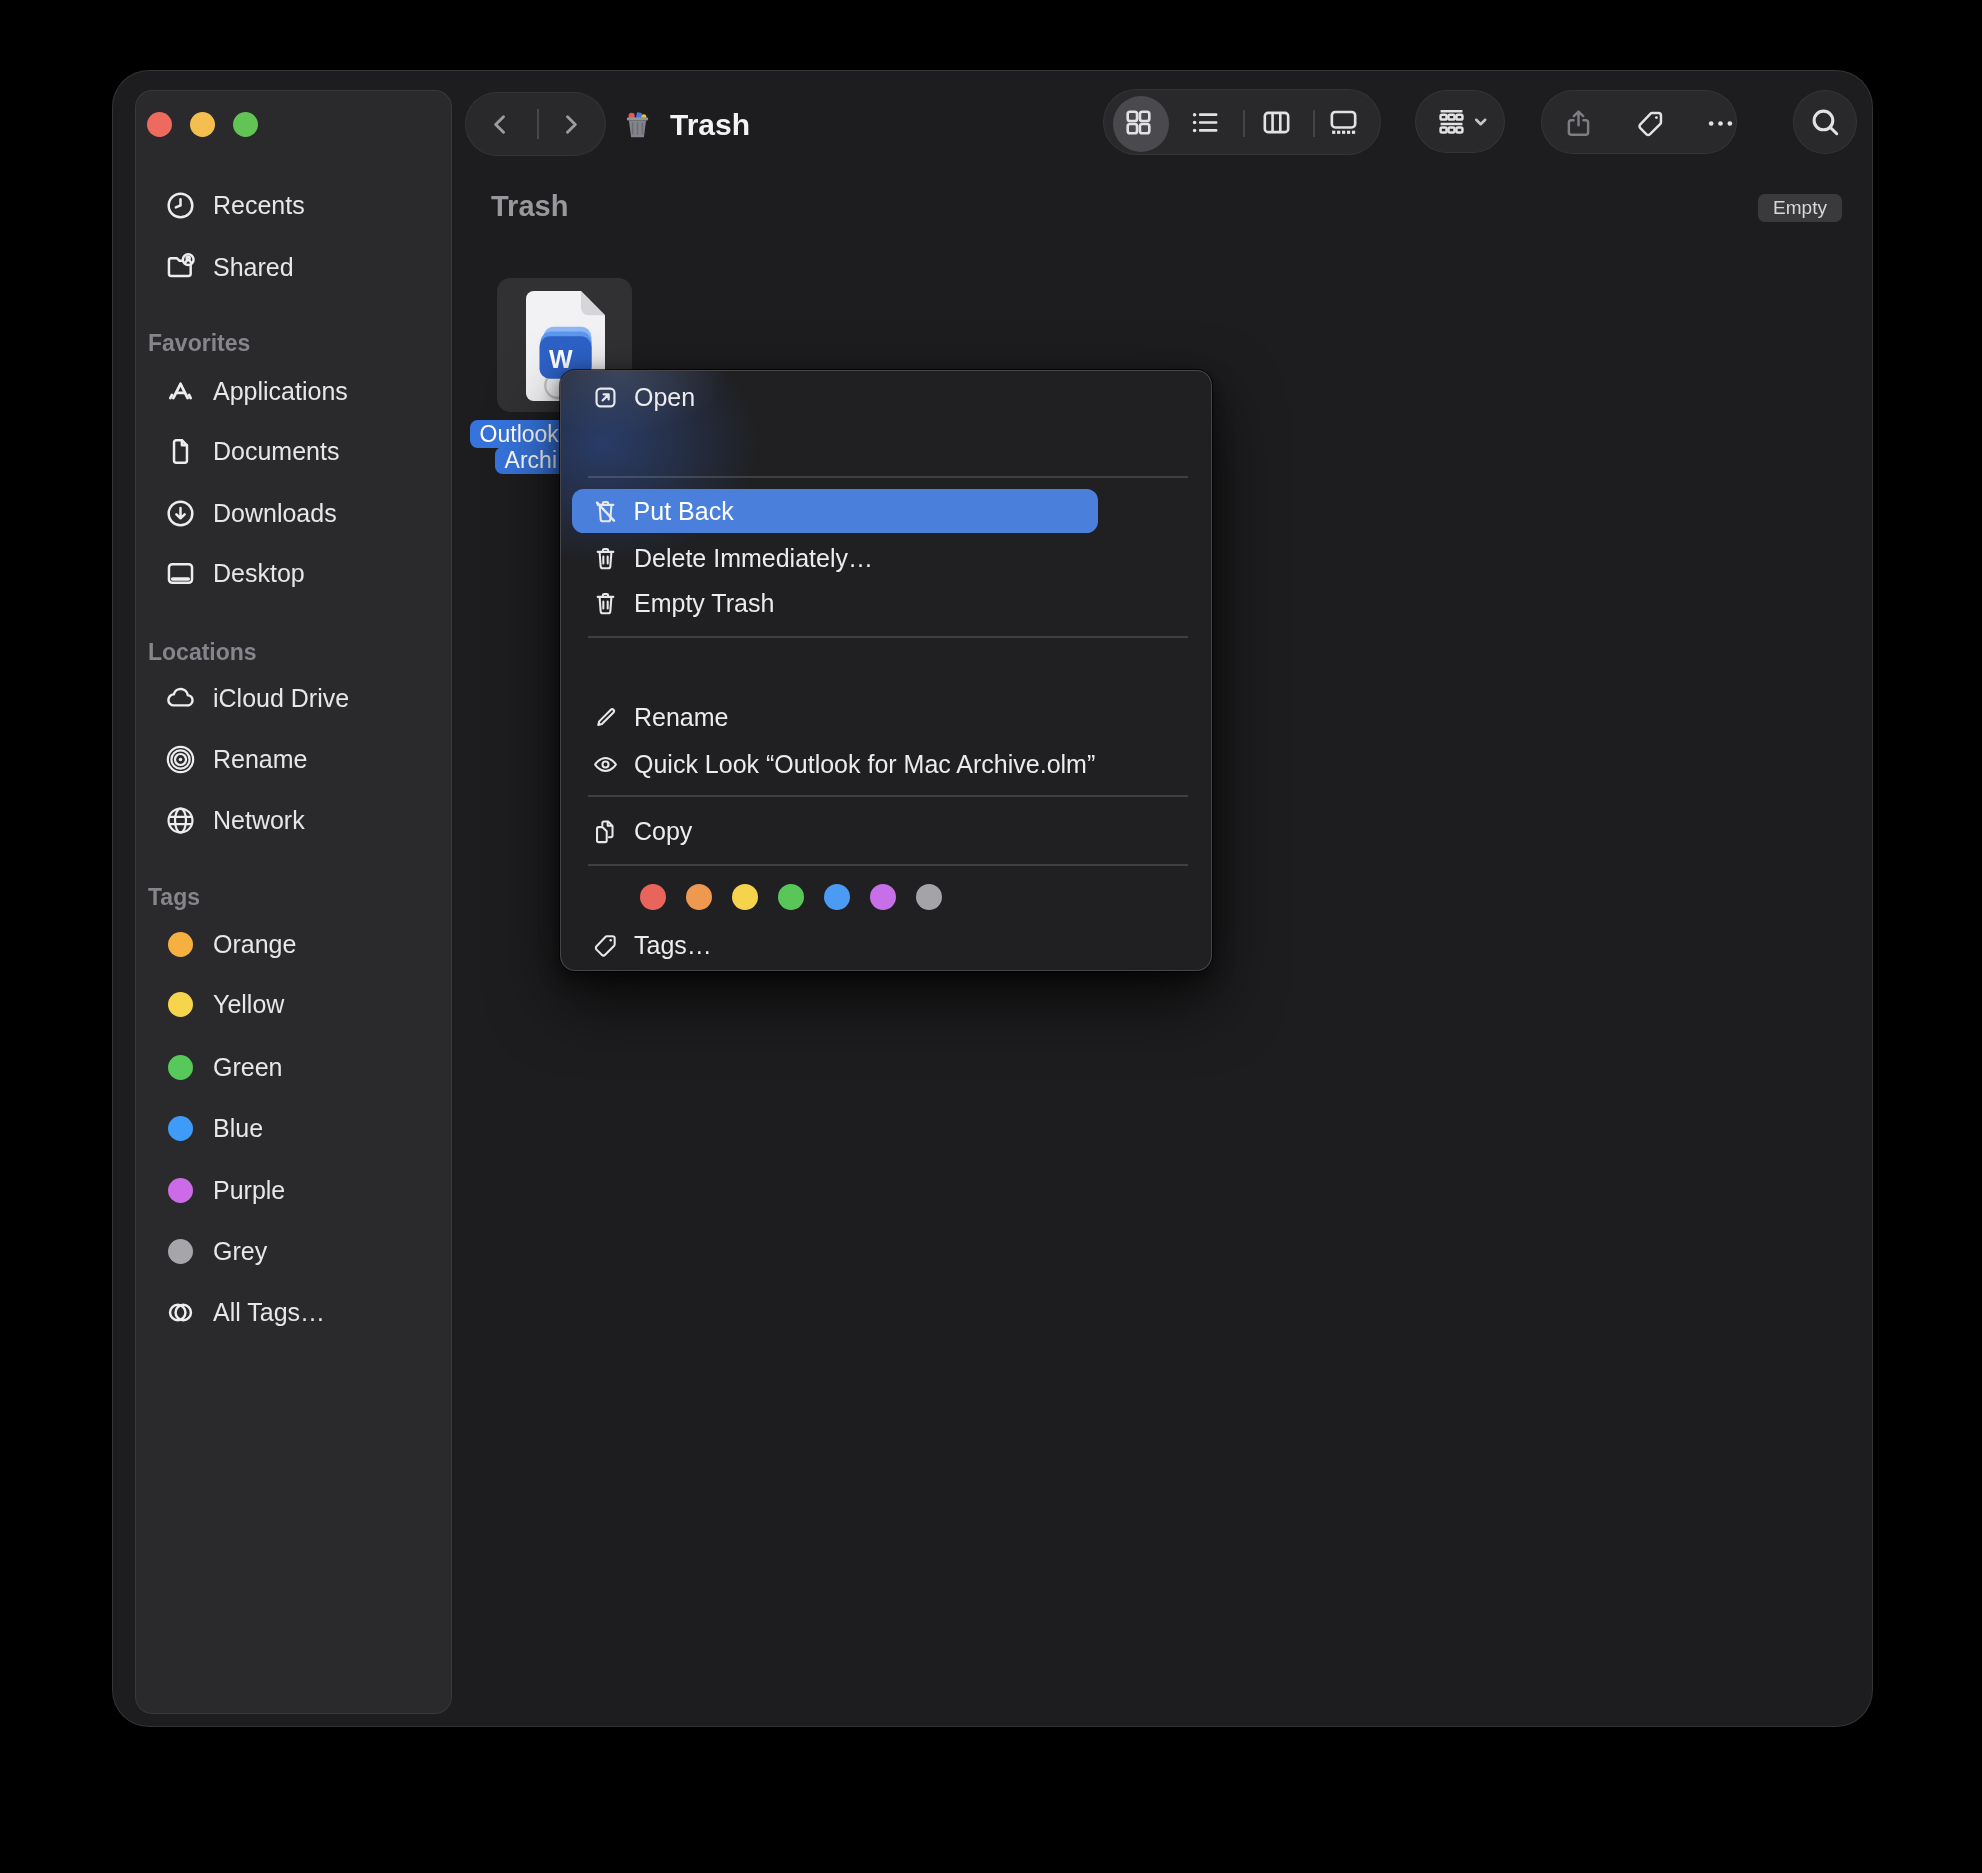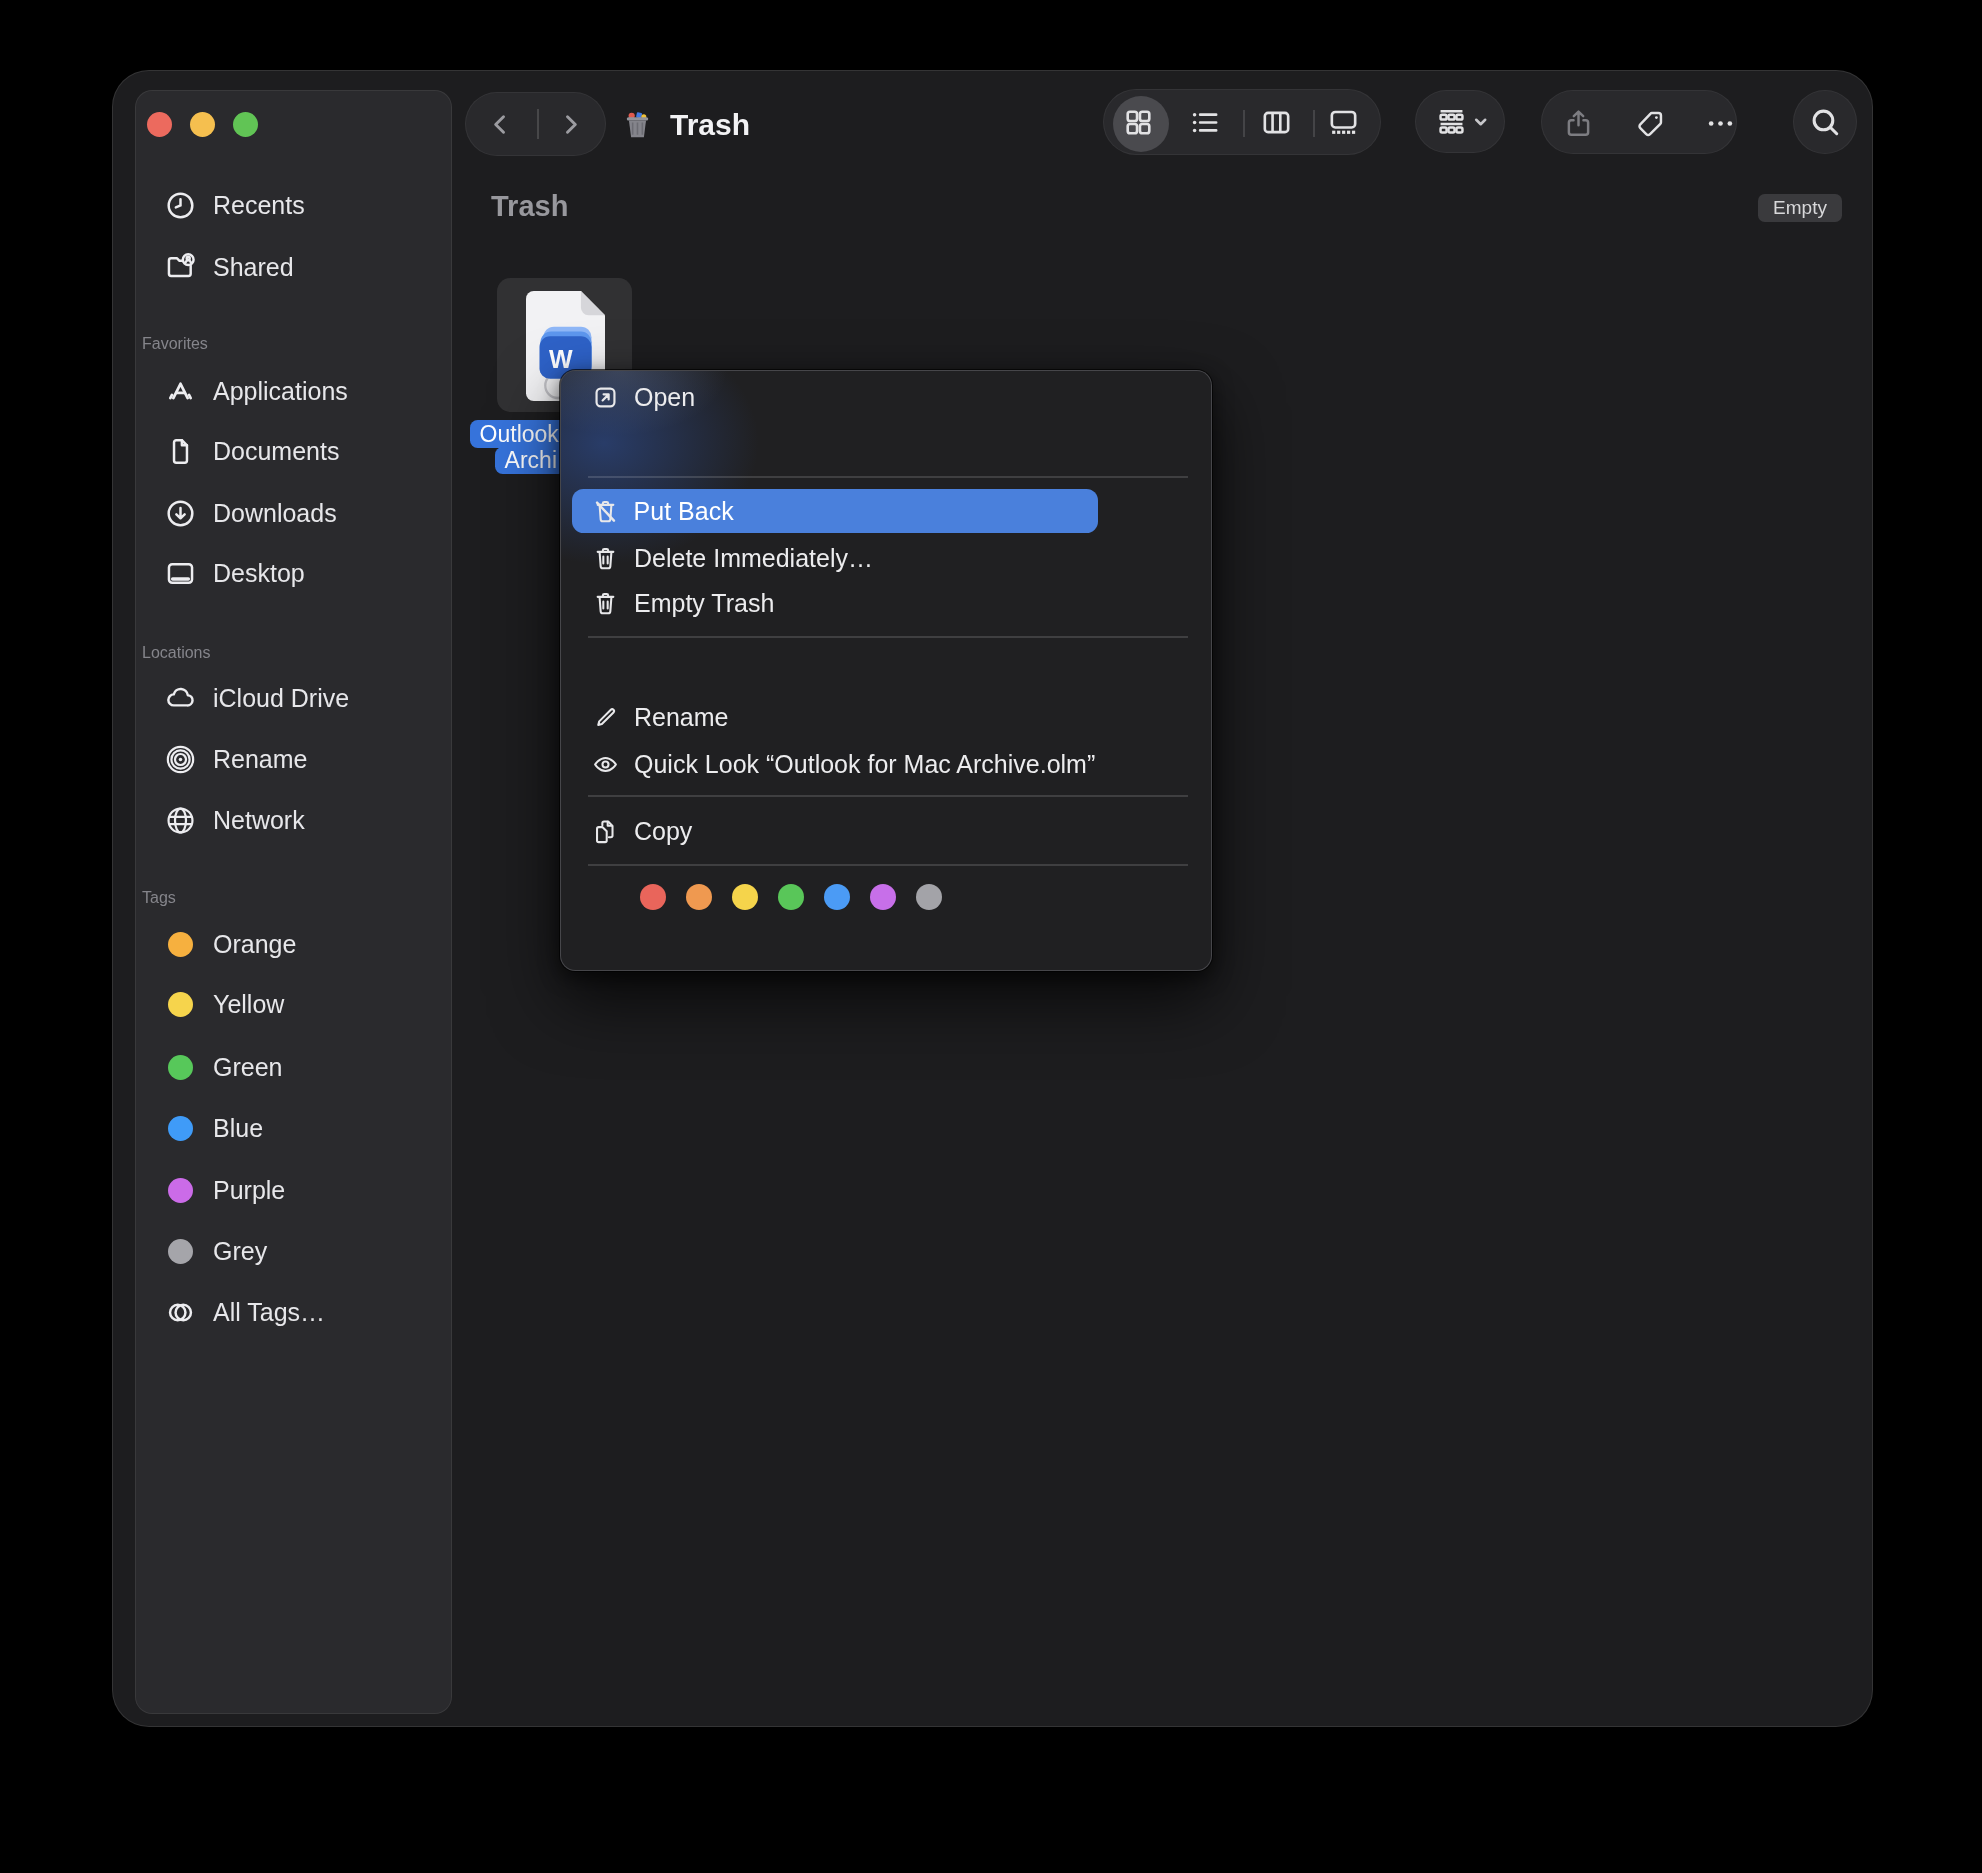--- a/index.html
+++ b/index.html
@@ -22,21 +22,21 @@
     border:1px solid rgba(255,255,255,.07);
   }
   .tl { position:absolute; top:21px; width:25px; height:25px; border-radius:50%; }
   .tl.red   { left:10.6px;  background:#ec6a5e; }
   .tl.yel   { left:54px;  background:#f5bf4f; }
   .tl.grn   { left:97px; background:#61c455; }
 
   .srow { position:absolute; left:0; width:100%; height:46px; display:flex; align-items:center; color:#e7e7ea; font-size:25px; }
   .srow .sicon { position:absolute; left:27px; width:35px; height:35px; display:flex; align-items:center; justify-content:center; color:#ededf0; }
   .srow .slabel { position:absolute; left:77px; white-space:nowrap; }
-  .shdr { position:absolute; left:6px; height:29px; color:#85858b; font-size:16px; font-weight:normal; display:flex; align-items:center; }
+  .shdr { position:absolute; left:12px; height:29px; color:#85858b; font-size:23px; font-weight:bold; display:flex; align-items:center; }
   .sdot { position:absolute; left:32px; width:25px; height:25px; border-radius:50%; }
   svg { display:block; }
 
   
   .pill { position:absolute; background:#29292c; border:1px solid rgba(255,255,255,.055); border-radius:38px; }
   .tbtn { position:absolute; display:flex; align-items:center; justify-content:center; color:#e2e2e4; }
   .navdiv { position:absolute; width:1.9px; background:rgba(255,255,255,.14); }
   .vseldot { position:absolute; background:#4a4a4e; border-radius:50%; }
   .vsep { position:absolute; width:1.9px; background:rgba(255,255,255,.13); }
   .win-title { position:absolute; color:#f2f2f4; font-size:30px; font-weight:bold; white-space:nowrap; }
@@ -432,17 +432,26 @@
       <div>
         <span class="mdot" style="left: 79px; top: 513px; background: rgb(233, 101, 91);"></span>
         <span class="mdot" style="left: 125px; top: 513px; background: rgb(239, 153, 80);"></span>
         <span class="mdot" style="left: 171px; top: 513px; background: rgb(245, 212, 75);"></span>
         <span class="mdot" style="left: 217px; top: 513px; background: rgb(89, 198, 89);"></span>
         <span class="mdot" style="left: 263px; top: 513px; background: rgb(75, 155, 245);"></span>
         <span class="mdot" style="left: 309px; top: 513px; background: rgb(199, 111, 233);"></span>
         <span class="mdot" style="left: 355px; top: 513px; background: rgb(163, 163, 168);"></span>
       </div>
 
+      <div class="mrow" style="top:552px">
+        <span class="micon">
+          <svg width="29" height="29" viewBox="0 0 24 24" fill="none" stroke="currentColor" stroke-width="1.7" stroke-linejoin="round">
+              <path d="M13 4.4h4.8c1 0 1.8.8 1.8 1.8V11c0 .5-.2 1-.6 1.4l-7.3 7.3c-.8.8-2 .8-2.8 0l-4.3-4.3c-.8-.8-.8-2 0-2.8L11.9 5c.3-.4.7-.6 1.1-.6z"></path>
+              <circle cx="16.3" cy="7.7" r="1" fill="currentColor" stroke="none"></circle>
+            </svg>
+        </span>
+        <span class="mlabel">Tags…</span>
+      </div>
     </div>
 
   </div>
 </div>
 
 
 </body></html>

